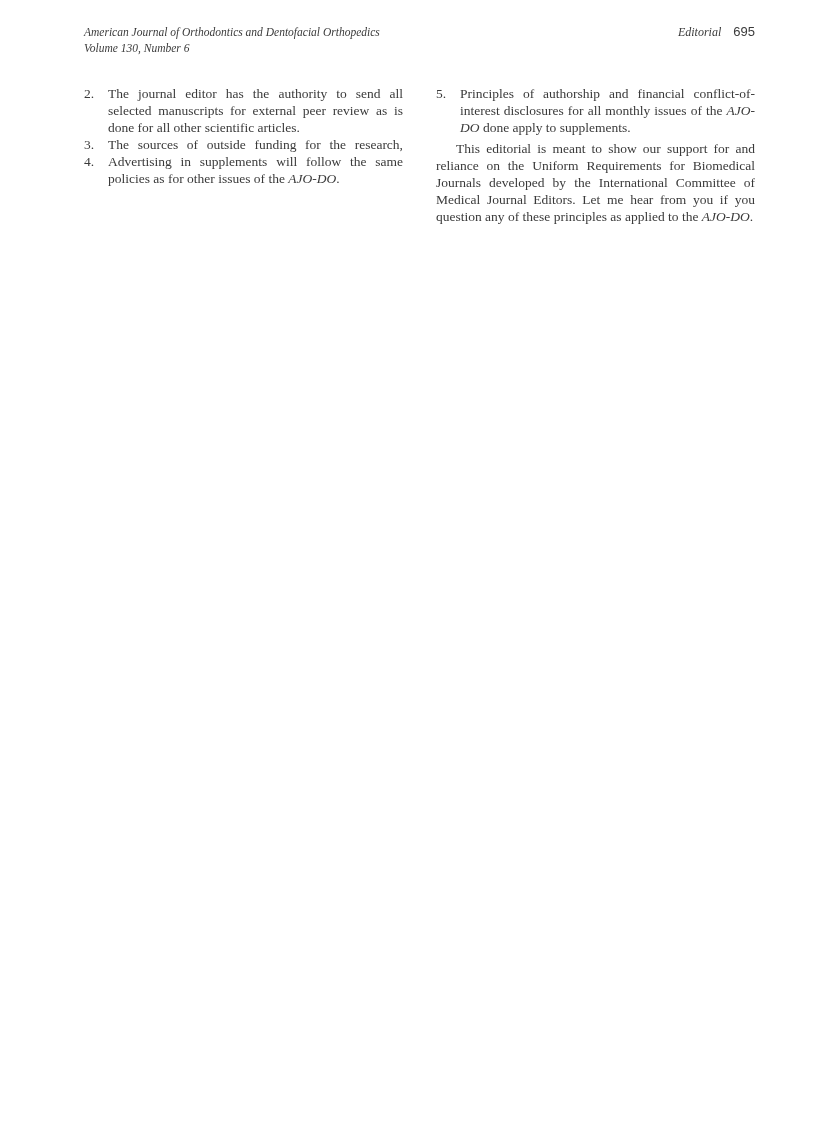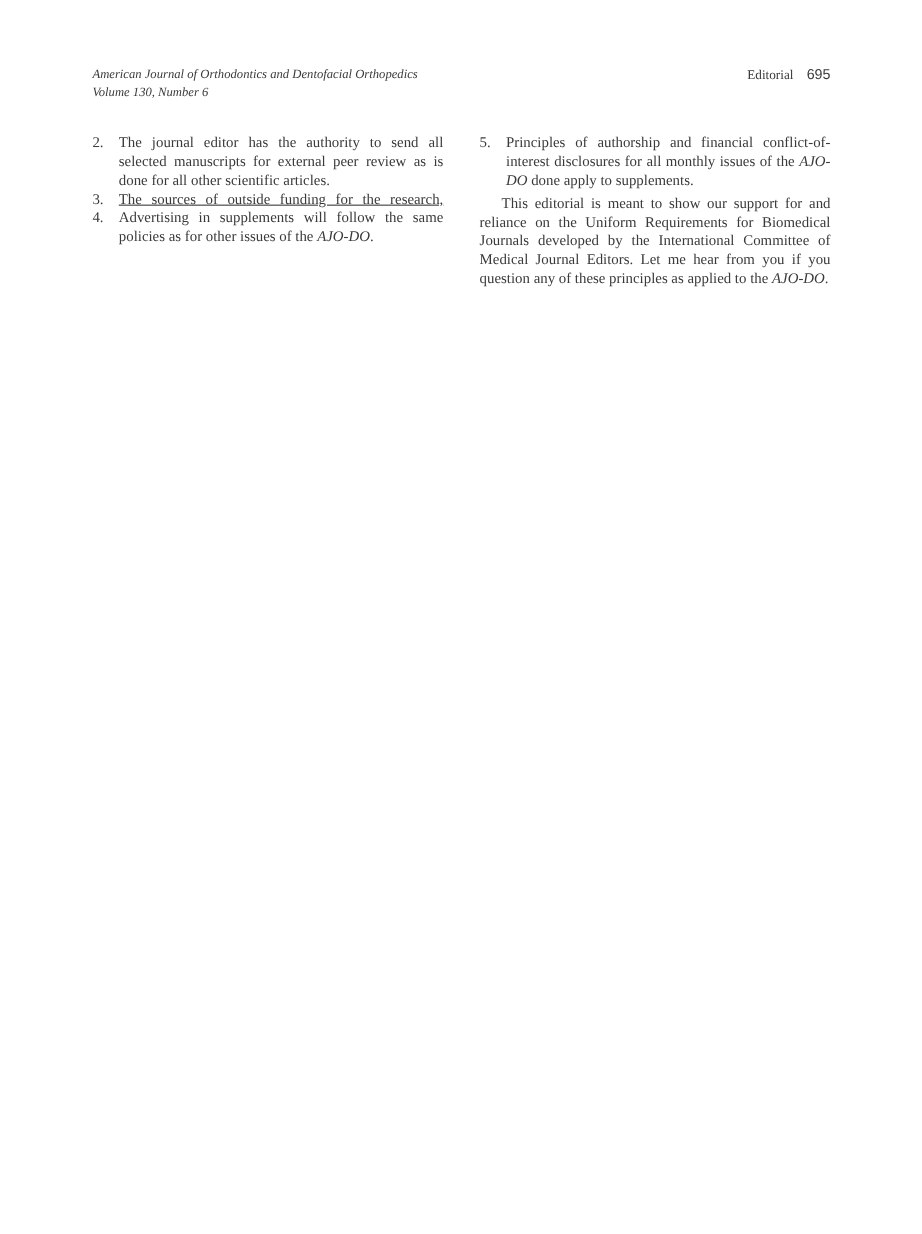--- a/index.html
+++ b/index.html
@@ -11,21 +11,21 @@
     position:relative;
     width:838px;
     height:1122px;
     background:var(--paper);
     font-family:"Liberation Serif", serif;
     color:var(--ink);
     overflow:hidden;
     box-sizing:border-box;
   }
   .inner{
-    padding:60px 83px 0 84px;
+    padding:24px 83px 0 84px;
     box-sizing:border-box;
   }
   
   .running-head{
     display:flex;
     justify-content:space-between;
     align-items:flex-start;
     font-size:11.5px;
     line-height:16px;
   }
@@ -33,41 +33,42 @@
     font-style:italic;
     white-space:nowrap;
   }
   .head-right{
     white-space:nowrap;
     display:flex;
     align-items:baseline;
     gap:12px;
   }
   .section-label{
+    font-style:italic;
     font-size:12px;
   }
   .folio{
     font-family:"Liberation Sans", sans-serif;
     font-weight:400;
     font-size:13px;
   }
   
   .columns{
     display:flex;
     gap:33px;
     margin-top:29px;
     font-size:13.5px;
     line-height:17px;
   }
   .column{flex:1 1 0; min-width:0;}
   .li{display:flex;}
   .li .num{flex:0 0 24px;}
   .li .content{flex:1 1 auto; min-width:0;}
   .just{text-align:justify;}
-  .jlast{text-align:justify; text-align-last:justify;text-decoration:underline;}
+  .jlast{text-align:justify; text-align-last:justify;}
   .closing{
     margin-top:4px;
     text-indent:20px;
   }
   .it{font-style:italic;}
 </style>
 </head>
 <body>
 
 <div class="page">

